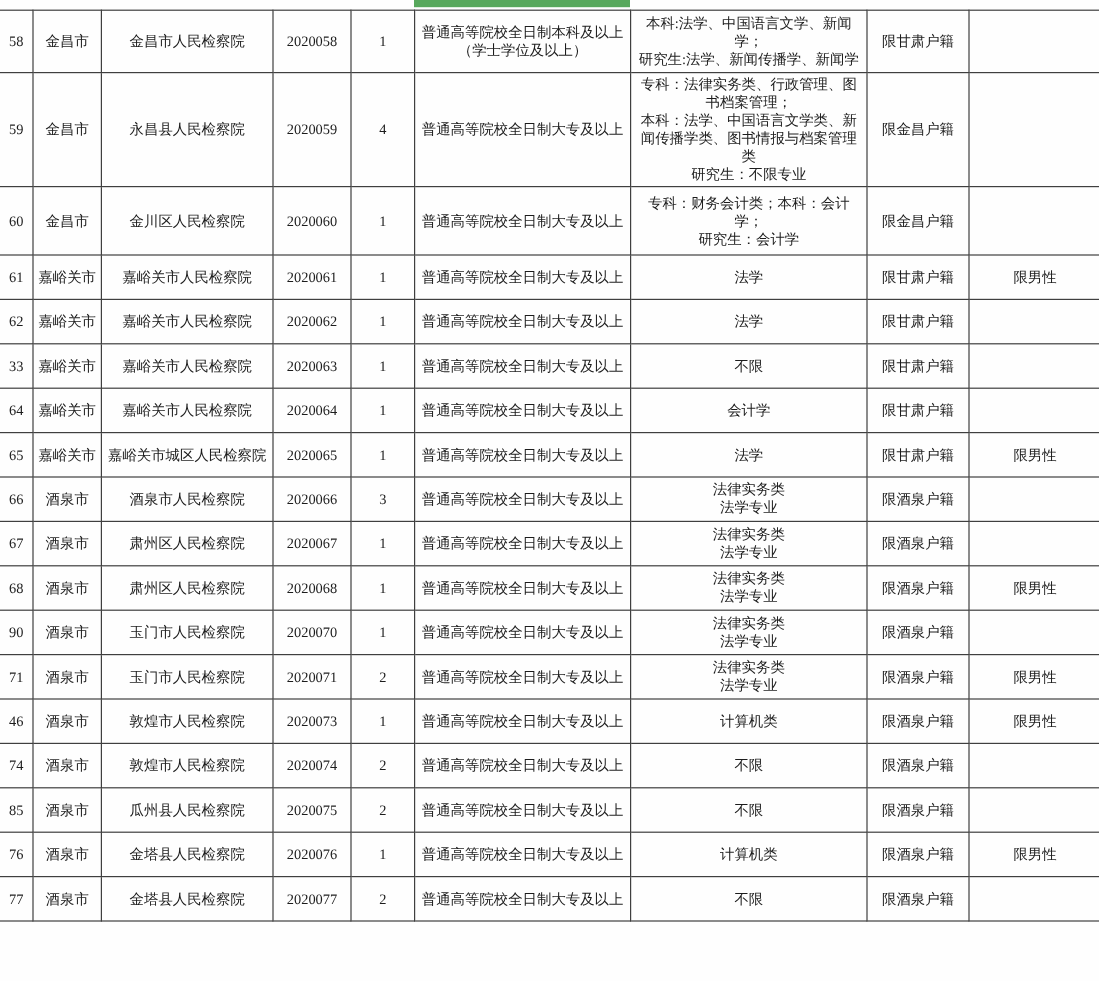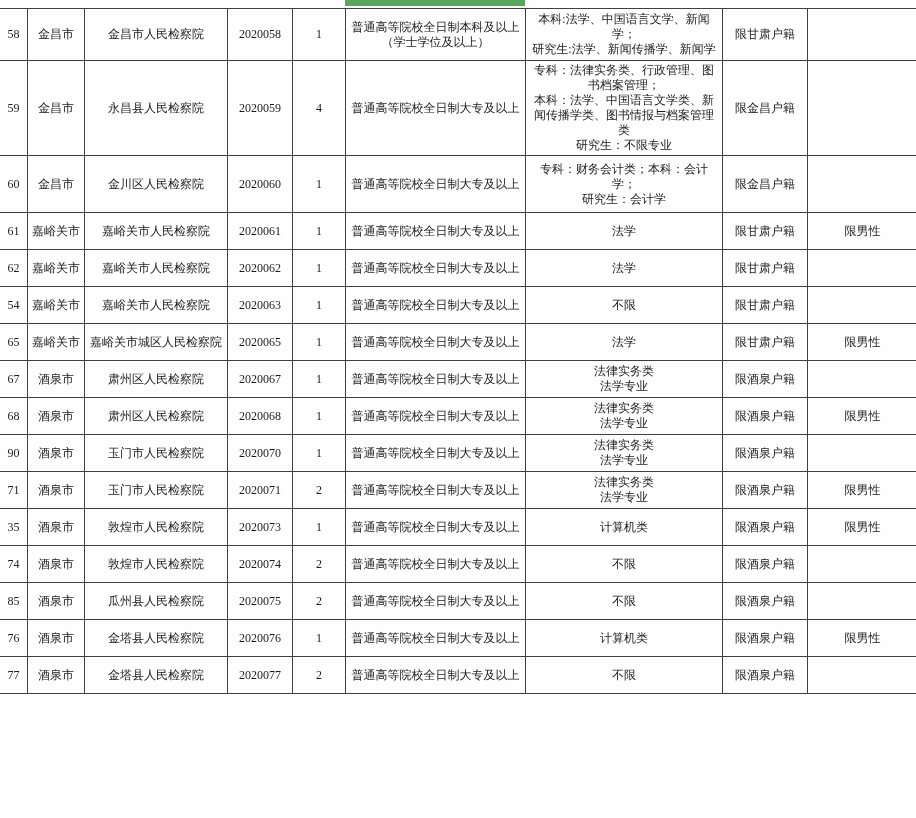--- a/index.html
+++ b/index.html
@@ -116,42 +116,65 @@
     <td>嘉峪关市</td>
     <td>嘉峪关市人民检察院</td>
     <td>2020062</td>
     <td>1</td>
     <td>普通高等院校全日制大专及以上</td>
     <td>法学</td>
     <td>限甘肃户籍</td>
     <td></td>
   </tr>
         <tr>
-    <td>54</td>
+    <td>33</td>
     <td>嘉峪关市</td>
     <td>嘉峪关市人民检察院</td>
     <td>2020063</td>
     <td>1</td>
     <td>普通高等院校全日制大专及以上</td>
     <td>不限</td>
+    <td>限甘肃户籍</td>
+    <td></td>
+  </tr>
+        <tr>
+    <td>64</td>
+    <td>嘉峪关市</td>
+    <td>嘉峪关市人民检察院</td>
+    <td>2020064</td>
+    <td>1</td>
+    <td>普通高等院校全日制大专及以上</td>
+    <td>会计学</td>
     <td>限甘肃户籍</td>
     <td></td>
   </tr>
         <tr>
     <td>65</td>
     <td>嘉峪关市</td>
     <td>嘉峪关市城区人民检察院</td>
     <td>2020065</td>
     <td>1</td>
     <td>普通高等院校全日制大专及以上</td>
     <td>法学</td>
     <td>限甘肃户籍</td>
     <td>限男性</td>
   </tr>
         <tr>
+    <td>66</td>
+    <td>酒泉市</td>
+    <td>酒泉市人民检察院</td>
+    <td>2020066</td>
+    <td>3</td>
+    <td>普通高等院校全日制大专及以上</td>
+    <td>法律实务类
+法学专业</td>
+    <td>限酒泉户籍</td>
+    <td></td>
+  </tr>
+        <tr>
     <td>67</td>
     <td>酒泉市</td>
     <td>肃州区人民检察院</td>
     <td>2020067</td>
     <td>1</td>
     <td>普通高等院校全日制大专及以上</td>
     <td>法律实务类
 法学专业</td>
     <td>限酒泉户籍</td>
     <td></td>
@@ -186,21 +209,21 @@
     <td>玉门市人民检察院</td>
     <td>2020071</td>
     <td>2</td>
     <td>普通高等院校全日制大专及以上</td>
     <td>法律实务类
 法学专业</td>
     <td>限酒泉户籍</td>
     <td>限男性</td>
   </tr>
         <tr>
-    <td>35</td>
+    <td>46</td>
     <td>酒泉市</td>
     <td>敦煌市人民检察院</td>
     <td>2020073</td>
     <td>1</td>
     <td>普通高等院校全日制大专及以上</td>
     <td>计算机类</td>
     <td>限酒泉户籍</td>
     <td>限男性</td>
   </tr>
         <tr>

